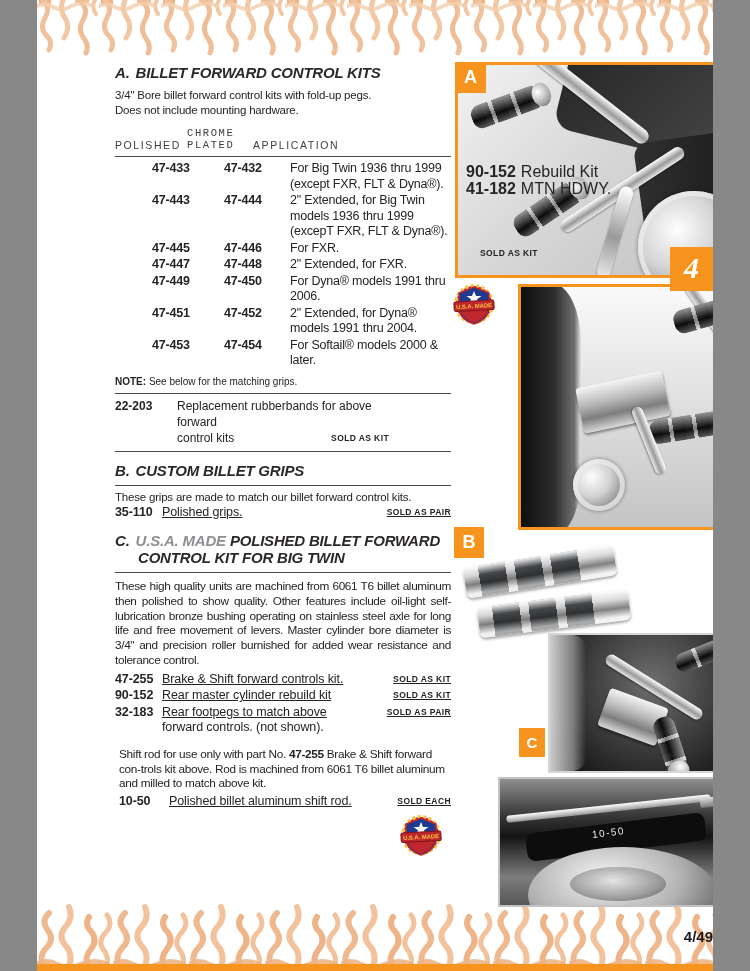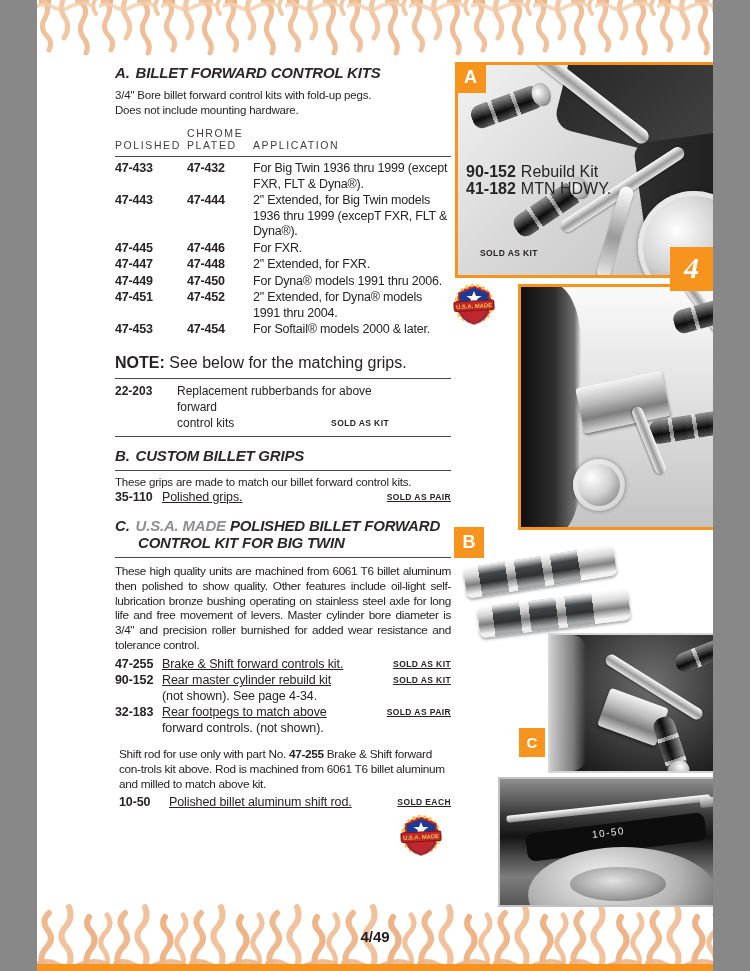--- a/index.html
+++ b/index.html
@@ -11,27 +11,27 @@
   }
   
   .flames-top { position:absolute; top:0; left:0; width:750px; height:56px; z-index:1; }
   .flames-bottom { position:absolute; bottom:0; left:0; width:750px; height:68px; z-index:1; }
   
   .left-col { position:absolute; left:78px; top:64px; width:336px; z-index:2; }
   .sec-head { font-style:italic; font-weight:bold; font-size:15px; line-height:17px; color:#2c2828; letter-spacing:-0.2px; }
   .sec-head .ltr { margin-right:6px; }
   .intro { font-size:11.5px; line-height:14.5px; margin-top:7px; letter-spacing:-0.2px; }
   .tblhead { display:flex; align-items:flex-end; margin-top:10px; font-size:10.5px; letter-spacing:1.6px; color:#413d3e; }
-  .th1 { width:72px; } .th2 { width:66px; } .th3 { flex:1; }
+  .th1 { width:72px; } .th2 { width:66px;font-family:Liberation Mono, monospace; } .th3 { flex:1; }
   .rule { border-top:1px solid #4a4646; margin:5px 0 4px 0; }
-  .tbl-row { display:flex; font-size:12.5px; line-height:15.5px; margin-bottom:1px; letter-spacing:-0.2px; }
+  .tbl-row { display:flex; font-size:12.5px; line-height:15.5px; margin-bottom:1px; letter-spacing:-0.2px;margin-left:37px; }
   .c-pol { width:72px; font-weight:bold; }
   .c-plt { width:66px; font-weight:bold; }
   .c-app { flex:1; }
-  .note-line { margin-top:16px; font-size:16px; }
+  .note-line { margin-top:7px; font-size:10px; }
   .note-line .nb { font-weight:bold; }
   .xrow { display:flex; font-size:12px; line-height:16px; margin:2px 0; }
   .xpart { width:62px; font-weight:bold; }
   .xdesc { width:212px; }
   .xline2 { display:flex; }
   .sold { font-size:8.5px; font-weight:bold; letter-spacing:.4px; white-space:nowrap; margin-left:auto; align-self:center; }
   .b-intro { font-size:11.5px; line-height:14px; margin-top:4px; letter-spacing:-0.2px; }
   .item-row { display:flex; font-size:12.5px; line-height:15.5px; margin-top:1px; letter-spacing:-0.1px; }
   .ipart { width:47px; font-weight:bold; }
   .idesc { flex:1; }
@@ -92,21 +92,21 @@
   .grip1 { left:2px; top:14px; transform:rotate(-9deg); }
   .grip2 { left:16px; top:56px; transform:rotate(-7deg); }
   .rod { position:absolute; border-radius:3px; background:linear-gradient(180deg,#ffffff,#969696); }
   .black-bracket { position:absolute; background:#0d0d0d; border-radius:8px; }
   .bot-caption { position:absolute; color:#e9e9e9; font-size:10px; letter-spacing:1.5px; z-index:4; }
   .engine-cover { position:absolute; border-radius:50%;
          background:radial-gradient(ellipse at 40% 32%, #f4f4f4, #b2b2b2 48%, #6c6c6c 78%, #383838); }
   .usa-badge { position:absolute; z-index:4; }
   .usa-1 { left:413px; top:281px; }
   .usa-2 { left:360px; top:812px; }
-  .page-num { position:absolute; left:0; right:0; bottom:26px; text-align:center; z-index:3;
+  .page-num { position:absolute; left:0; right:0; bottom:26px; text-align:right; z-index:3;
          font-weight:bold; font-size:15px; color:#1e1a1b; }
 </style>
 </head>
 <body>
 
 <div class="catalog-page">
 
   <svg class="flames-top" width="750" height="56" viewBox="0 0 750 56" xmlns="http://www.w3.org/2000/svg">
     <defs>
       <pattern id="ftop" patternUnits="userSpaceOnUse" width="62" height="56">
@@ -243,21 +243,20 @@
         </span>
       </span>
     </div>
     <div class="item-row">
       <span class="ipart">90-152</span>
       <span class="idesc">
         <span class="iline">
           <span>Rear master cylinder rebuild kit</span>
           <span class="sold">SOLD AS KIT</span>
         </span>
-        <span style="display:block">(not shown). See page 4-34.</span>
       </span>
     </div>
     <div class="item-row">
       <span class="ipart">32-183</span>
       <span class="idesc">
         <span class="iline">
           <span>Rear footpegs to match above</span>
           <span class="sold">SOLD AS PAIR</span>
         </span>
         <span style="display:block">forward controls. (not shown).</span>

